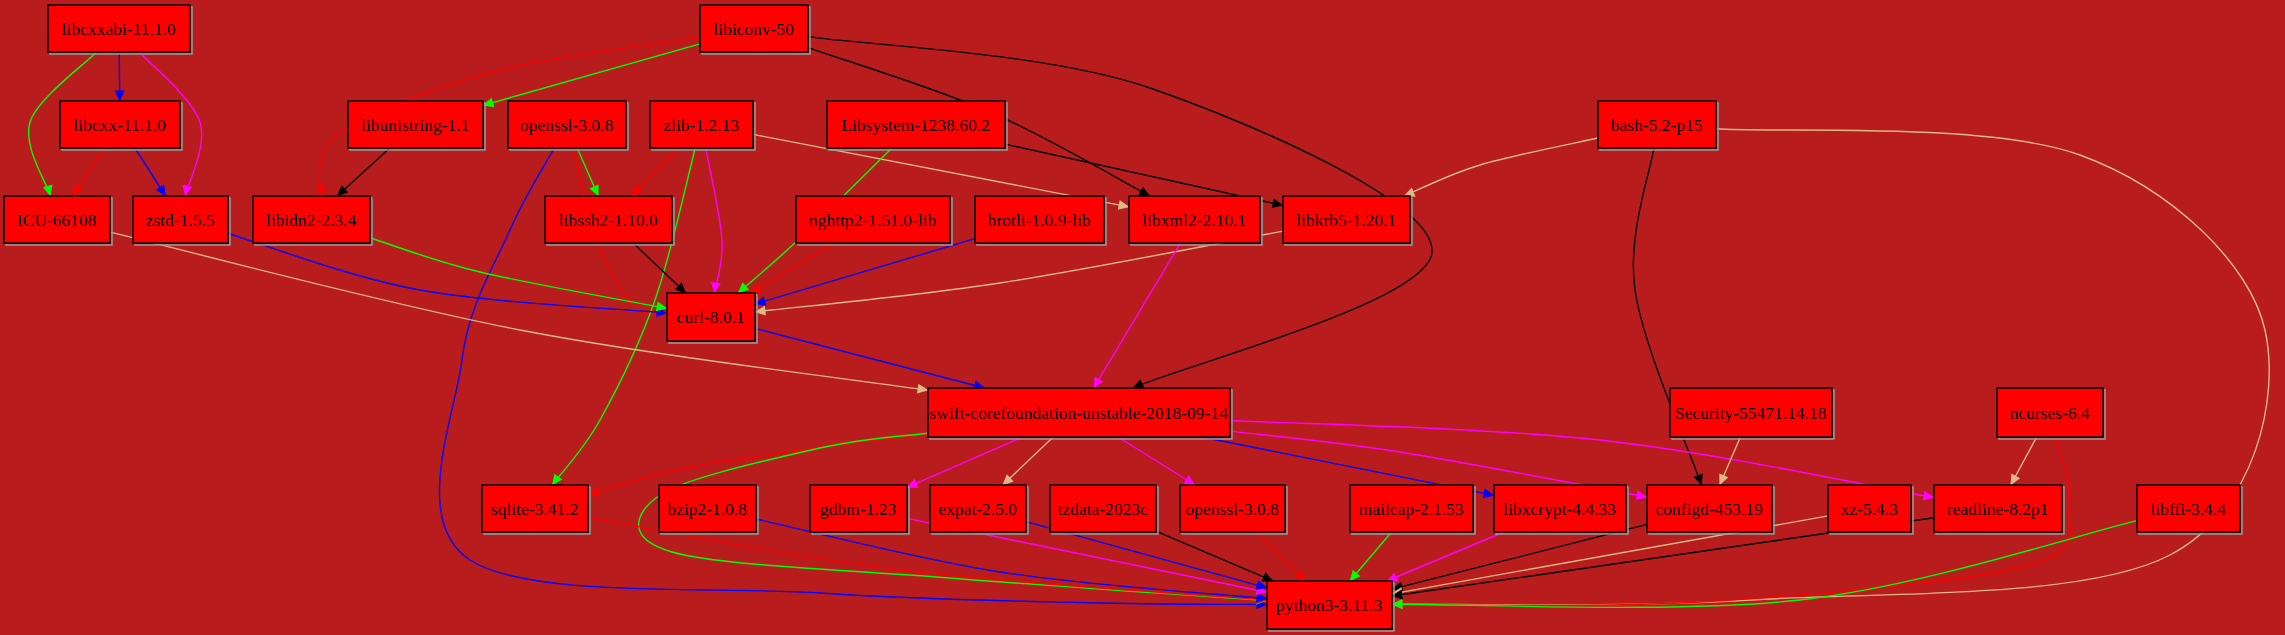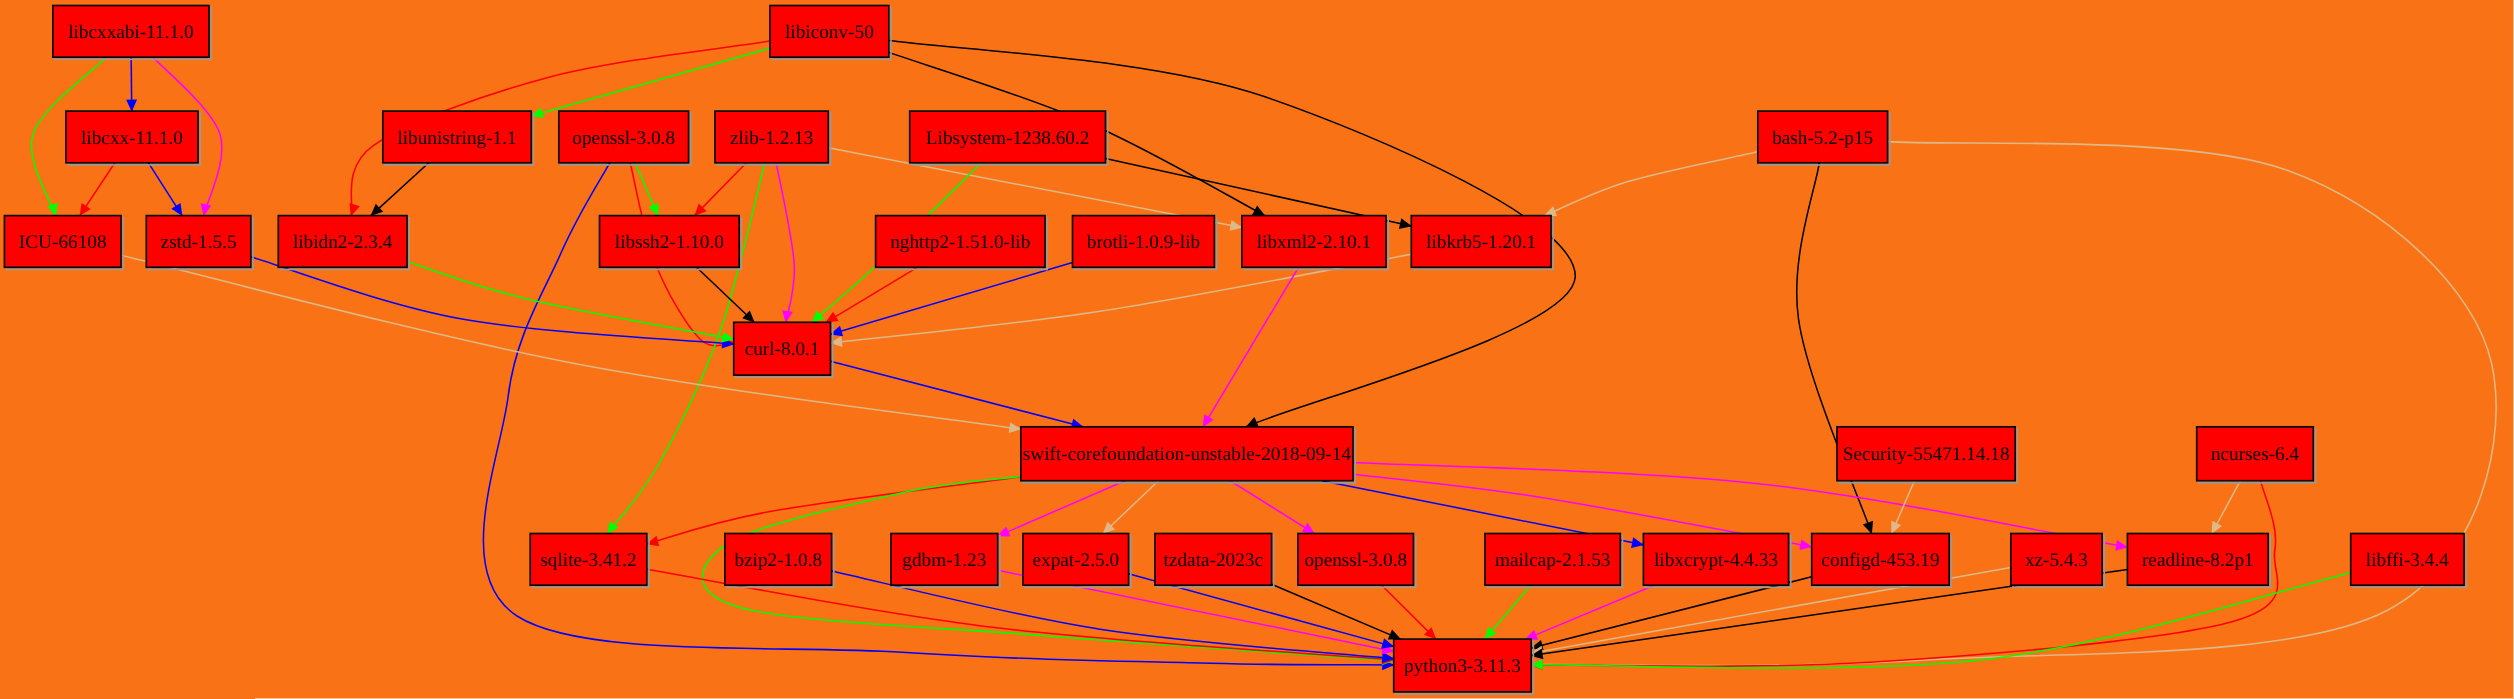--- a/index.html
+++ b/index.html
@@ -1,16 +1,16 @@
 <!DOCTYPE html>
 <html><head>
 <meta charset="utf-8">
 <style>
   html, body { margin: 0; padding: 0; background: #ffffff; }
-  #canvas-wrap { width: 2285px; height: 635px; position: relative; background: #f97316; }
+  #canvas-wrap { width: 2285px; height: 635px; position: relative; background: #b91c1c; }
   svg { display: block; font-family: "Liberation Serif", "DejaVu Serif", serif; }
   .node-rect { fill: #ff0000; stroke: #000000; stroke-width: 1.5; }
   .node-shadow { fill: none; stroke: #9a9a9a; stroke-width: 1.5; }
   .node-label { fill: #000000; font-size: 17.5px; text-anchor: middle; }
   .edge { fill: none; stroke-width: 1.4; }
 </style>
 </head>
 <body>
 
 <div id="canvas-wrap">

